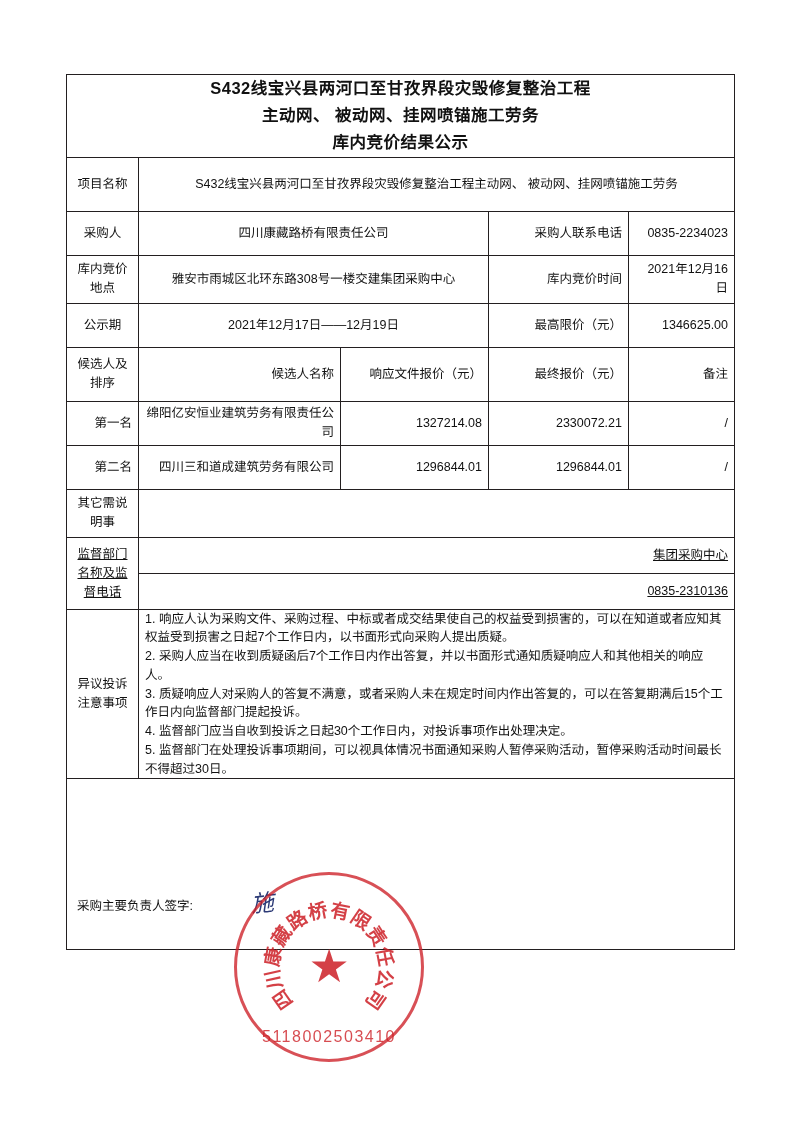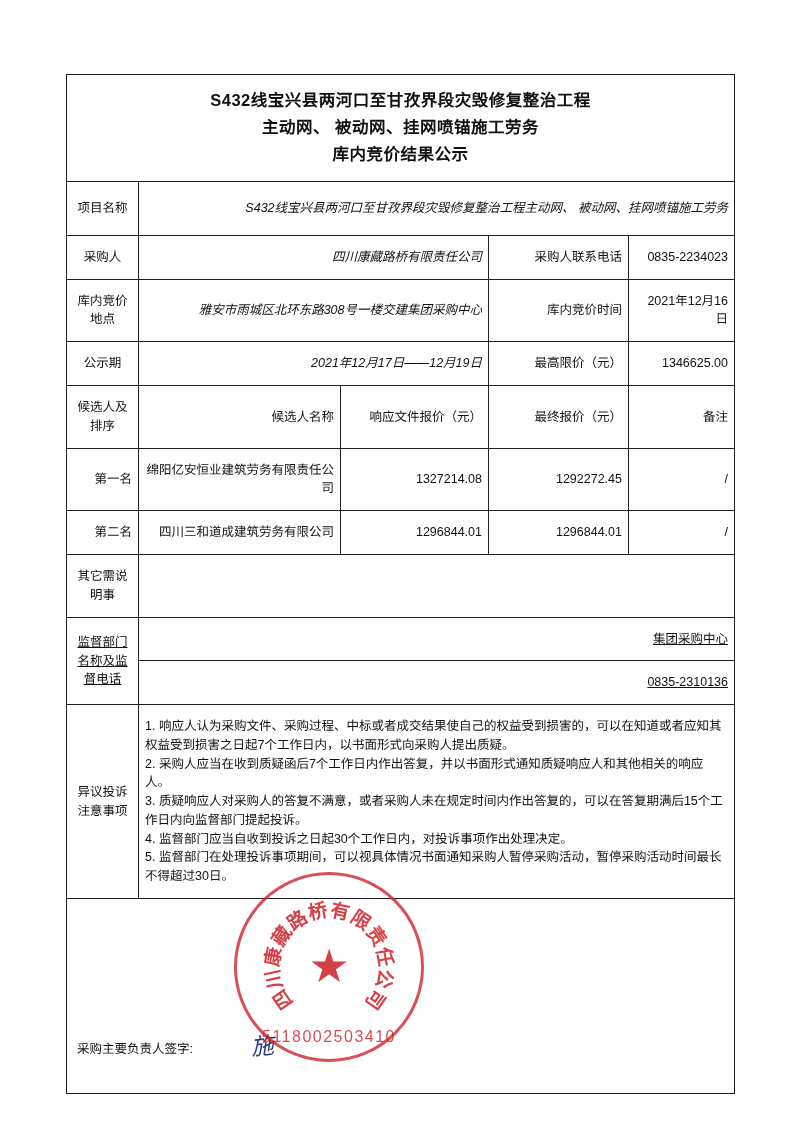--- a/index.html
+++ b/index.html
@@ -24,21 +24,21 @@
   .doc-table {
     position: absolute;
     left: 66px;
     top: 74px;
     width: 668px;
     border-collapse: collapse;
     table-layout: fixed;
   }
   .doc-table td {
     border: 1px solid #231f20;
-    padding: 12px 6px;
+    padding: 0 6px;
     font-size: 12.5px;
     line-height: 1.5;
     vertical-align: middle;
     word-break: break-all;
   }
   .title-cell {
     text-align: center;
     padding: 14px 6px 16px 6px;
   }
   .title-line {
@@ -51,22 +51,21 @@
   .label-cell {
     text-align: center;
     vertical-align: middle;
     font-size: 12.5px;
     line-height: 1.55;
   }
   .center {
     text-align: right;
   }
   .left {
-    text-align: right;
-    font-style: italic;
+    text-align: center;
   }
   .row-h-36 { height: 36px; text-decoration: underline; }
   .row-h-44 { height: 44px; }
   .row-h-48 { height: 48px; margin-left: 12px; }
   .row-h-54 { height: 54px; }
   .notice-cell {
     text-align: left;
     vertical-align: middle;
     padding: 10px 12px 10px 14px;
     line-height: 1.85;
@@ -210,21 +209,21 @@
         <td class="center">候选人名称</td>
         <td class="center">响应文件报价（元）</td>
         <td class="center">最终报价（元）</td>
         <td class="center">备注</td>
       </tr>
 
       <tr class="row-h-44">
         <td class="center">第一名</td>
         <td class="center">绵阳亿安恒业建筑劳务有限责任公司</td>
         <td class="center">1327214.08</td>
-        <td class="center">1292272.45</td>
+        <td class="center">2330072.21</td>
         <td class="center">/</td>
       </tr>
 
       <tr class="row-h-44">
         <td class="center">第二名</td>
         <td class="center">四川三和道成建筑劳务有限公司</td>
         <td class="center">1296844.01</td>
         <td class="center">1296844.01</td>
         <td class="center">/</td>
       </tr>

